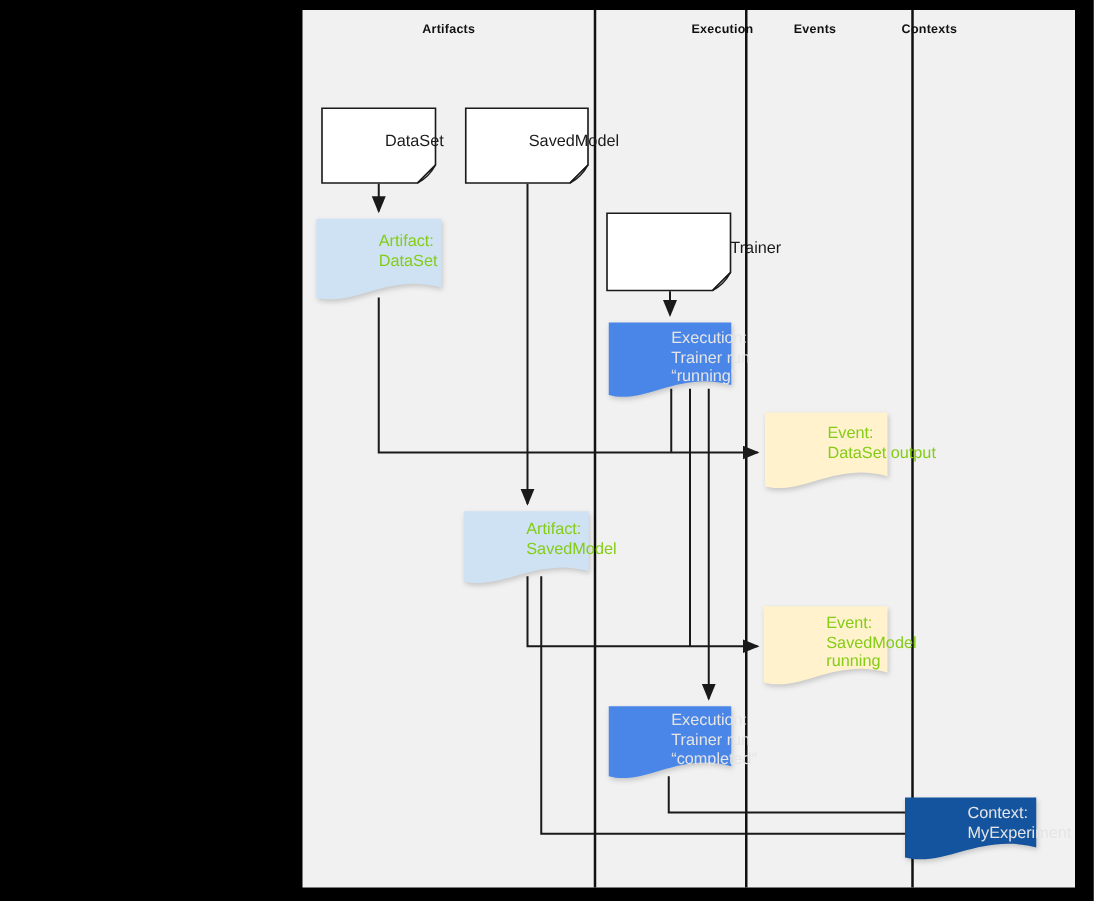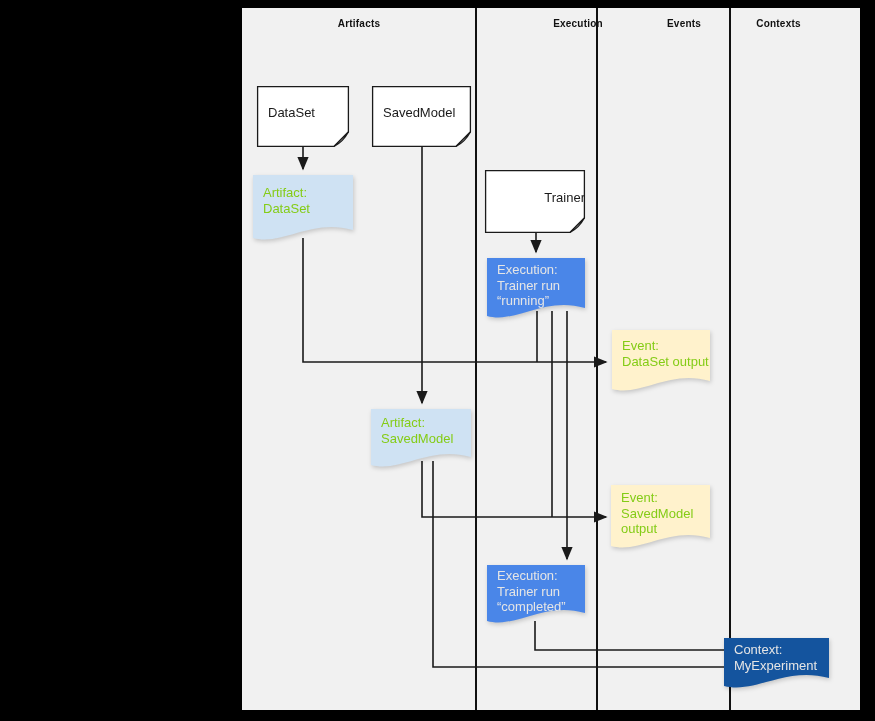--- a/index.html
+++ b/index.html
@@ -13,27 +13,27 @@
     background:var(--panel-background,#f1f1f1);
   }
   .divider{position:absolute;top:8px;height:702px;width:2px;background:#111;}
   #div1{left:475px;} #div2{left:596px;} #div3{left:729px;}
   .col-header{
     position:absolute;top:18px;font-size:10px;font-weight:bold;color:#111;
     text-align:center;letter-spacing:.2px;
   }
   #hdr-artifacts{left:242px;width:234px;}
   #hdr-execution{left:477px;width:120px;margin-left:41px;}
-  #hdr-events{left:598px;width:108px;margin-left:32px;}
-  #hdr-contexts{left:723px;width:111px;}
+  #hdr-events{left:598px;width:108px;}
+  #hdr-contexts{left:688px;width:111px;}
 
   #edges-svg{position:absolute;left:0;top:0;width:875px;height:721px;pointer-events:none;}
   #edges-svg polyline, #edges-svg line{fill:none;stroke:var(--line-color,#1a1a1a);stroke-width:1.6;}
 
-  .node{position:absolute;}
+  .node{position:absolute;padding-left:40px;}
   .node svg{position:absolute;left:0;top:0;overflow:visible;
             filter:drop-shadow(1px 2px 2px rgba(0,0,0,0.18));}
   .node .txt{position:relative;font-size:13px;line-height:15.5px;white-space:nowrap;}
   .node .txt div{pointer-events:none;}
 
   .doc-node svg{filter:none;}
   .doc-node .page{fill:#fff;stroke:#1a1a1a;stroke-width:1.3;}
   .doc-node .flap{fill:#e3e3e3;stroke:#1a1a1a;stroke-width:1.2;}
   .doc-node .txt{color:#1a1a1a;padding-left:11px;display:flex;flex-direction:column;justify-content:center;}
 
@@ -190,21 +190,21 @@
   </div>
 </div>
 
 <div class="node flag flag-event" id="node-event-savedmodel-output">
   <svg width="99" height="71" viewBox="0 0 99 71">
     <path class="wave" d="M0,0 H99 V53 C57,41 30,69 0,61 Z"></path>
   </svg>
   <div class="txt">
     <div>Event:</div>
     <div>SavedModel</div>
-    <div>output</div>
+    <div>running</div>
   </div>
 </div>
 
 <div class="node flag flag-context" id="node-context-myexperiment">
   <svg width="105" height="58" viewBox="0 0 105 58">
     <path class="wave" d="M0,0 H105 V40 C61,28 32,56 0,48 Z"></path>
   </svg>
   <div class="txt">
     <div>Context:</div>
     <div>MyExperiment</div>

